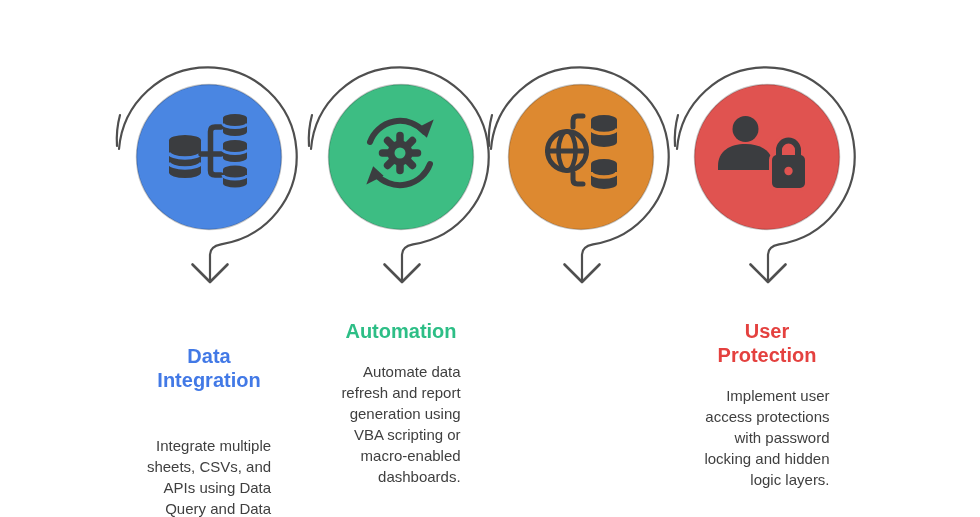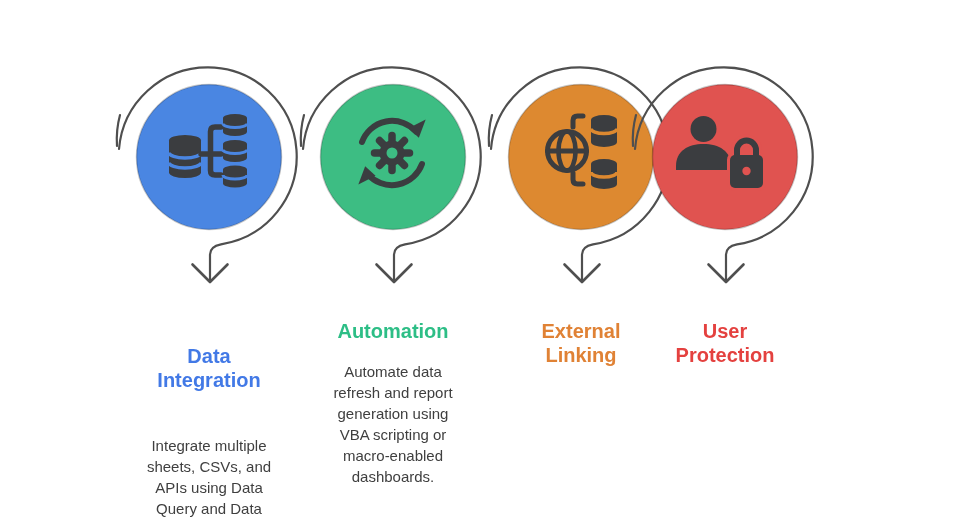--- a/index.html
+++ b/index.html
@@ -29,22 +29,23 @@
     margin:24px 0 0 0;
     font-size:20px;line-height:24px;font-weight:700;
     color:var(--title);
     white-space:pre-line;
   }
   .body{
     margin:18px 0 0 0;
     font-size:15px;line-height:21px;
     color:var(--body,#3f3f3f);
     white-space:pre-line;
+    text-align:right;
   }
-  .c1{left:120px;gap:25px;} .c2{left:304px;} .c3{left:492px;} .c4{left:636px;}
+  .c1{left:120px;gap:25px;} .c2{left:312px;} .c3{left:492px;} .c4{left:678px;}
 </style>
 </head>
 <body>
 
 <div class="canvas">
 
   <div class="step c1" style="--circle: #4a86e2; --title: #4279e6;">
     <svg class="graphic" width="178" height="232" viewBox="0 0 178 232">
       <path class="ring" d="M0,52 A94,94 0 0 0 -3,83"></path>
       <path class="ring" d="M-1,86 A89,89 0 1 1 101,181.3 Q90,183.5 90,191.5 L90,218.5"></path>
@@ -117,37 +118,40 @@
         <ellipse class="ink-s" stroke-width="4.5" fill="none" cx="75" cy="88" rx="8.5" ry="19.5"></ellipse>
         <path class="ink-s" stroke-width="5" fill="none" d="M91,53 H85.5 Q81,53 81,57.5 V64"></path>
         <path class="ink-s" stroke-width="5" fill="none" d="M81,110 V116.5 Q81,121 85.5,121 H91"></path>
         <path class="ink" d="M99,57 A13,5 0 0 1 125,57 L125,79 A13,5 0 0 1 99,79 Z"></path>
         <path class="gap-s" stroke-width="3.5" d="M99,65.5 A13,5 0 0 0 125,65.5"></path>
         <path class="ink" d="M99,101 A13,5 0 0 1 125,101 L125,121 A13,5 0 0 1 99,121 Z"></path>
         <path class="gap-s" stroke-width="3.5" d="M99,109 A13,5 0 0 0 125,109"></path>
       </g>
       <path class="arrow" d="M72.5,201.5 L90,219 L107.5,201.5"></path>
     </svg>
-    <h3 class="title">External
-Linking</h3>
   </div>
 
   <div class="step c4" style="--circle: #e05350; --title: #e4413f;">
     <svg class="graphic" width="178" height="232" viewBox="0 0 178 232">
       <path class="ring" d="M0,52 A94,94 0 0 0 -3,83"></path>
       <path class="ring" d="M-1,86 A89,89 0 1 1 101,181.3 Q90,183.5 90,191.5 L90,218.5"></path>
       <circle class="disc" cx="89" cy="94" r="72.5"></circle>
       <g>
         <circle class="ink" cx="67.5" cy="66" r="13"></circle>
         <path class="ink" d="M40,107 V103 C40,88 52,81 67.5,81 C83,81 95,88 95,103 V107 Z"></path>
         <path class="halo" stroke-width="12" d="M101,92 V87 A9.5,9.5 0 0 1 120,87 V92"></path>
         <rect class="halo" stroke-width="6" x="94" y="92" width="33" height="33" rx="5"></rect>
         <path class="ink-s" stroke-width="6" fill="none" d="M101,92 V87 A9.5,9.5 0 0 1 120,87 V92"></path>
         <rect class="ink" x="94" y="92" width="33" height="33" rx="5"></rect>
         <circle cx="110.5" cy="108" r="4.2" style="fill:var(--circle)"></circle>
       </g>
       <path class="arrow" d="M72.5,201.5 L90,219 L107.5,201.5"></path>
     </svg>
     <h3 class="title">User
 Protection</h3>
+    <p class="body">Implement user
+access protections
+with password
+locking and hidden
+logic layers.</p>
   </div>
 
 </div>
 
 </body></html>

